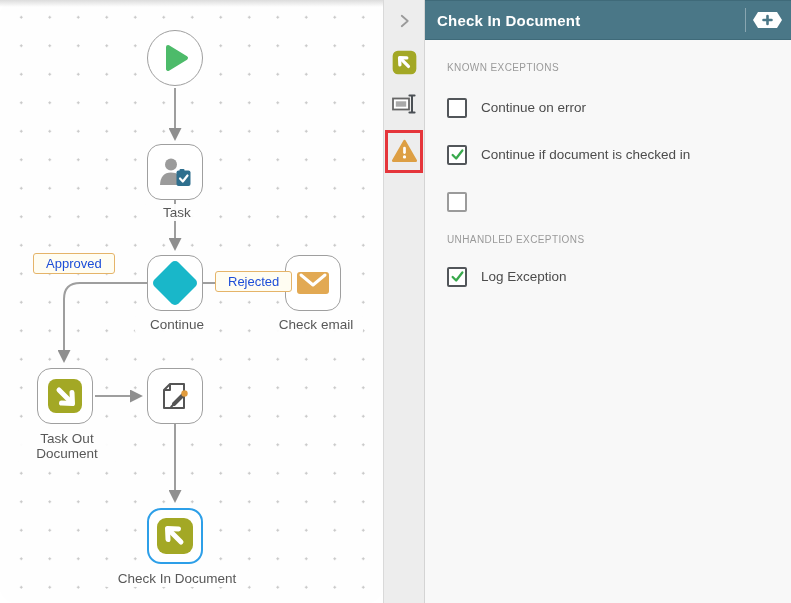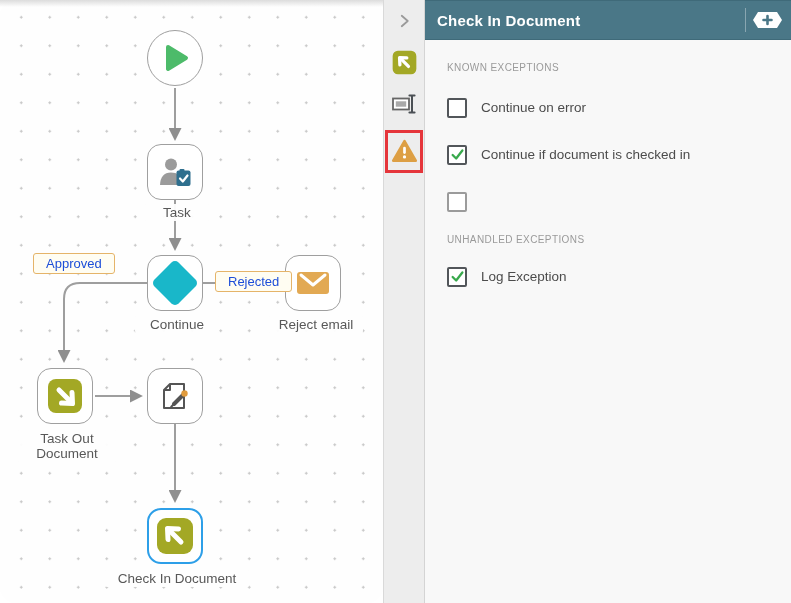--- a/index.html
+++ b/index.html
@@ -113,21 +113,21 @@
 
   <div class="branch-label" style="left:33px;top:253px;">Approved</div>
   <div class="branch-label" style="left:215px;top:271px;text-align:right;">Rejected</div>
 
   <div class="node" style="left:285px;top:255px;">
     <svg width="38" height="38" viewBox="0 0 38 38">
       <rect x="3" y="8" width="32" height="22" rx="3" fill="#e2a953"></rect>
       <path d="M7,11 L19,21 L31,11" stroke="#fff" stroke-width="3" fill="none" stroke-linecap="round" stroke-linejoin="round"></path>
     </svg>
   </div>
-  <div class="node-label" style="left:269px;top:316px;width:90px;">Reject email</div>
+  <div class="node-label" style="left:269px;top:316px;width:90px;">Check email</div>
 
   <div class="node" style="left:37px;top:368px;">
     <svg width="36" height="36" viewBox="0 0 36 36">
       <rect x="1" y="1" width="34" height="34" rx="8" fill="#a3a825"></rect>
       <path d="M12,12 L23,23" stroke="#fff" stroke-width="5" stroke-linecap="round"></path>
       <path d="M25,14.5 L25.5,25.5 L14.5,25" stroke="#fff" stroke-width="5" fill="none" stroke-linecap="round" stroke-linejoin="round"></path>
     </svg>
   </div>
   <div class="node-label" style="left:18px;top:430px;width:94px;">Task Out
 Document</div>

